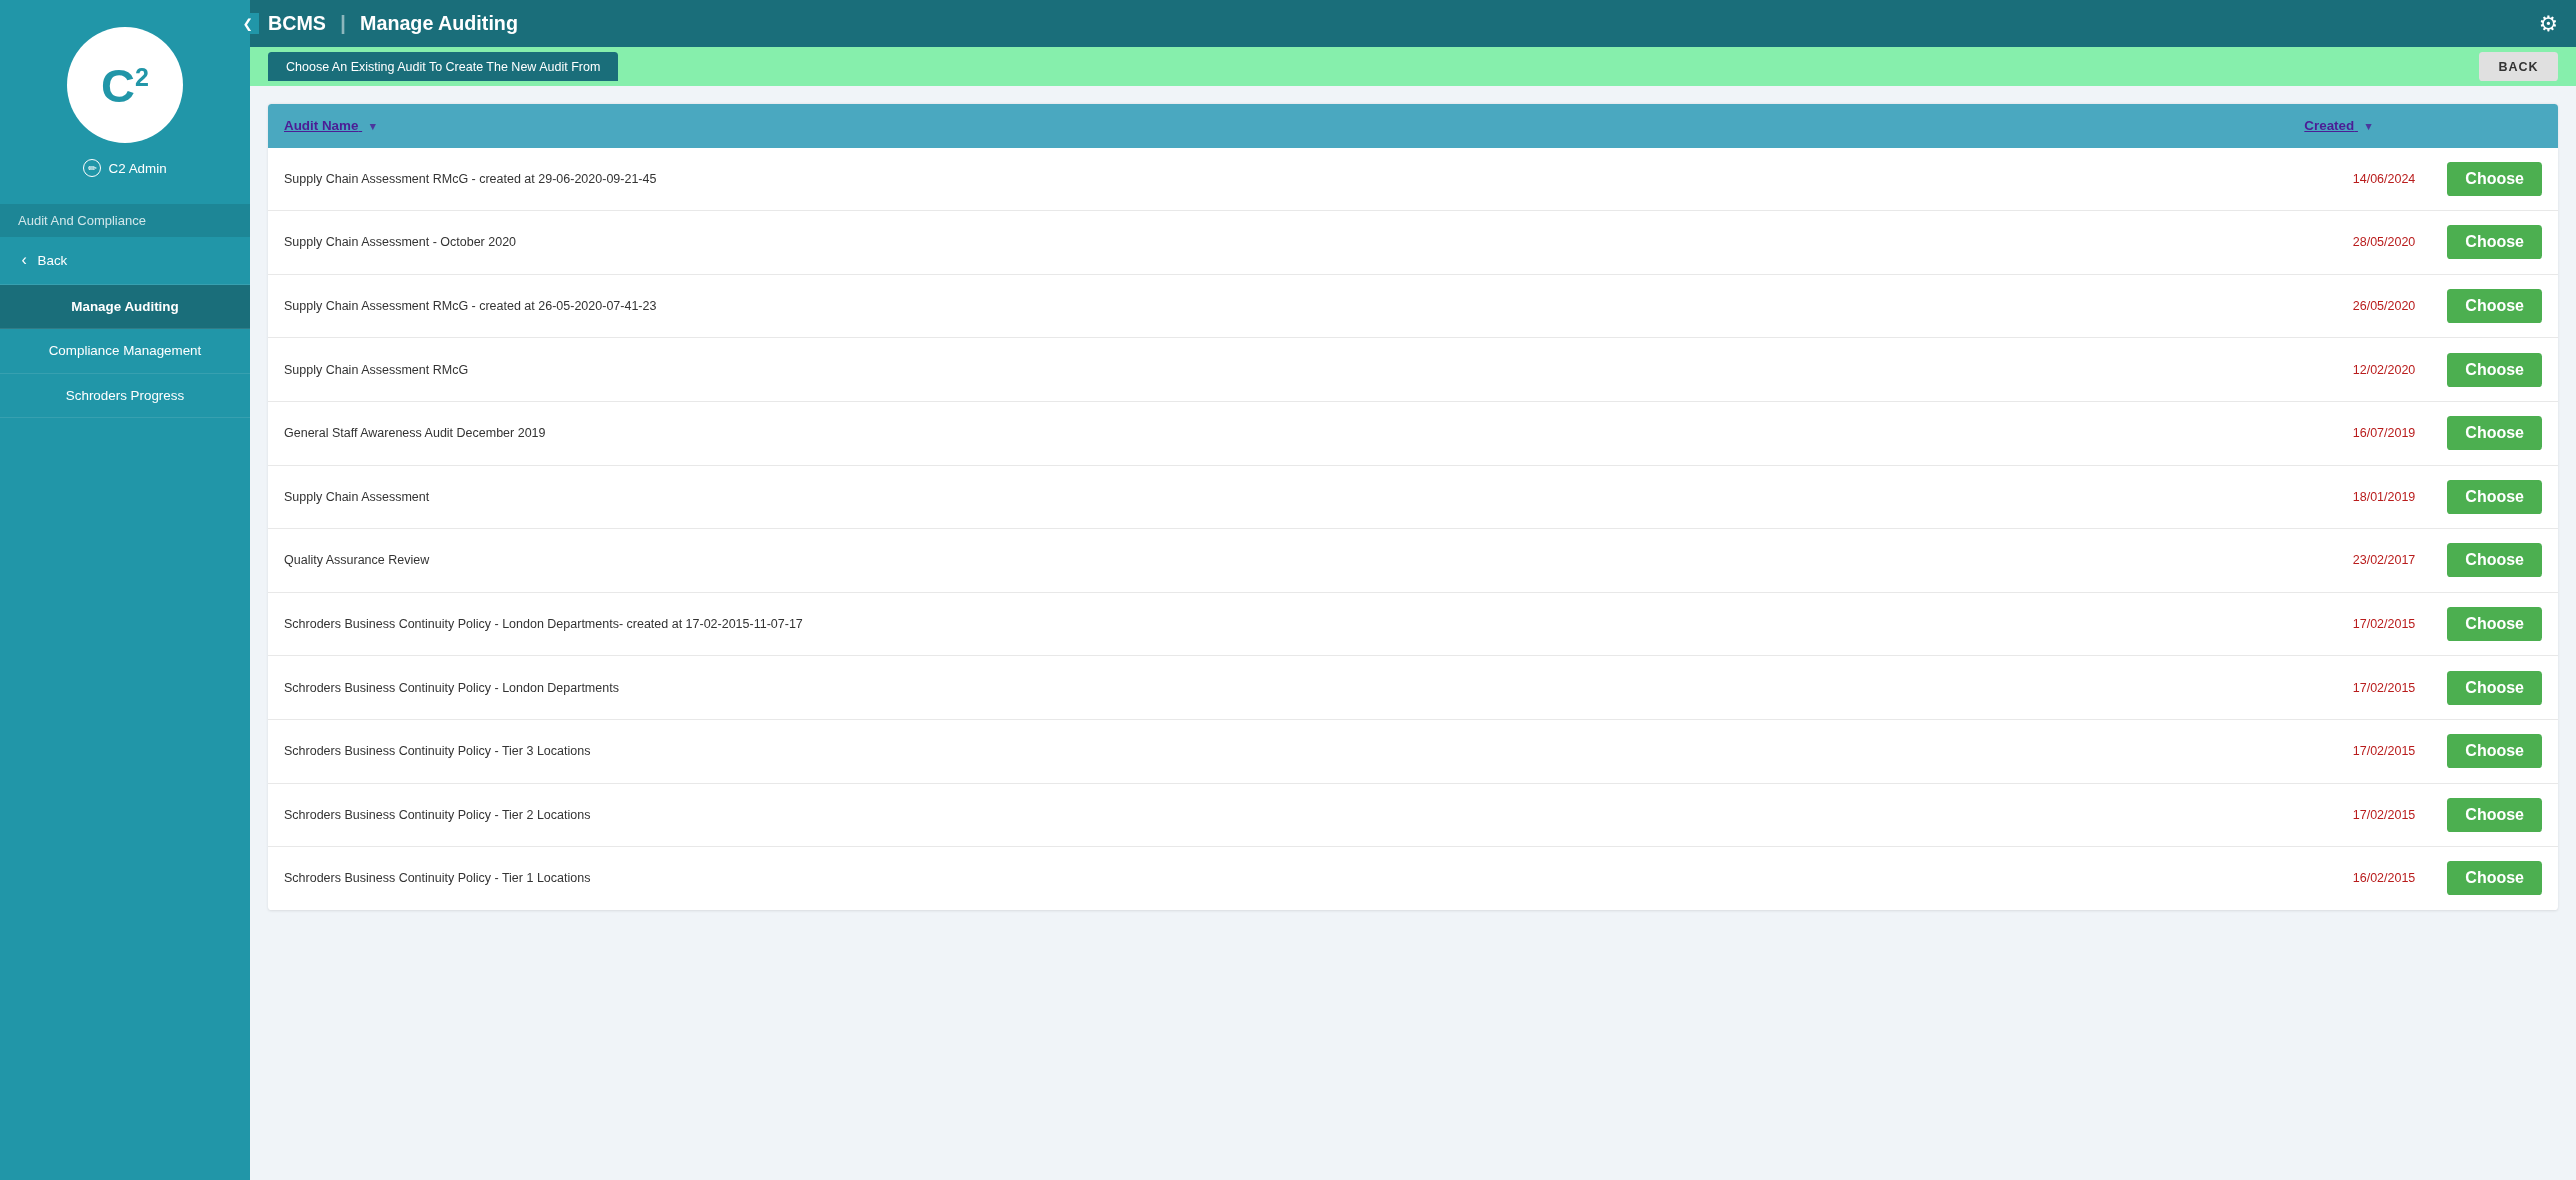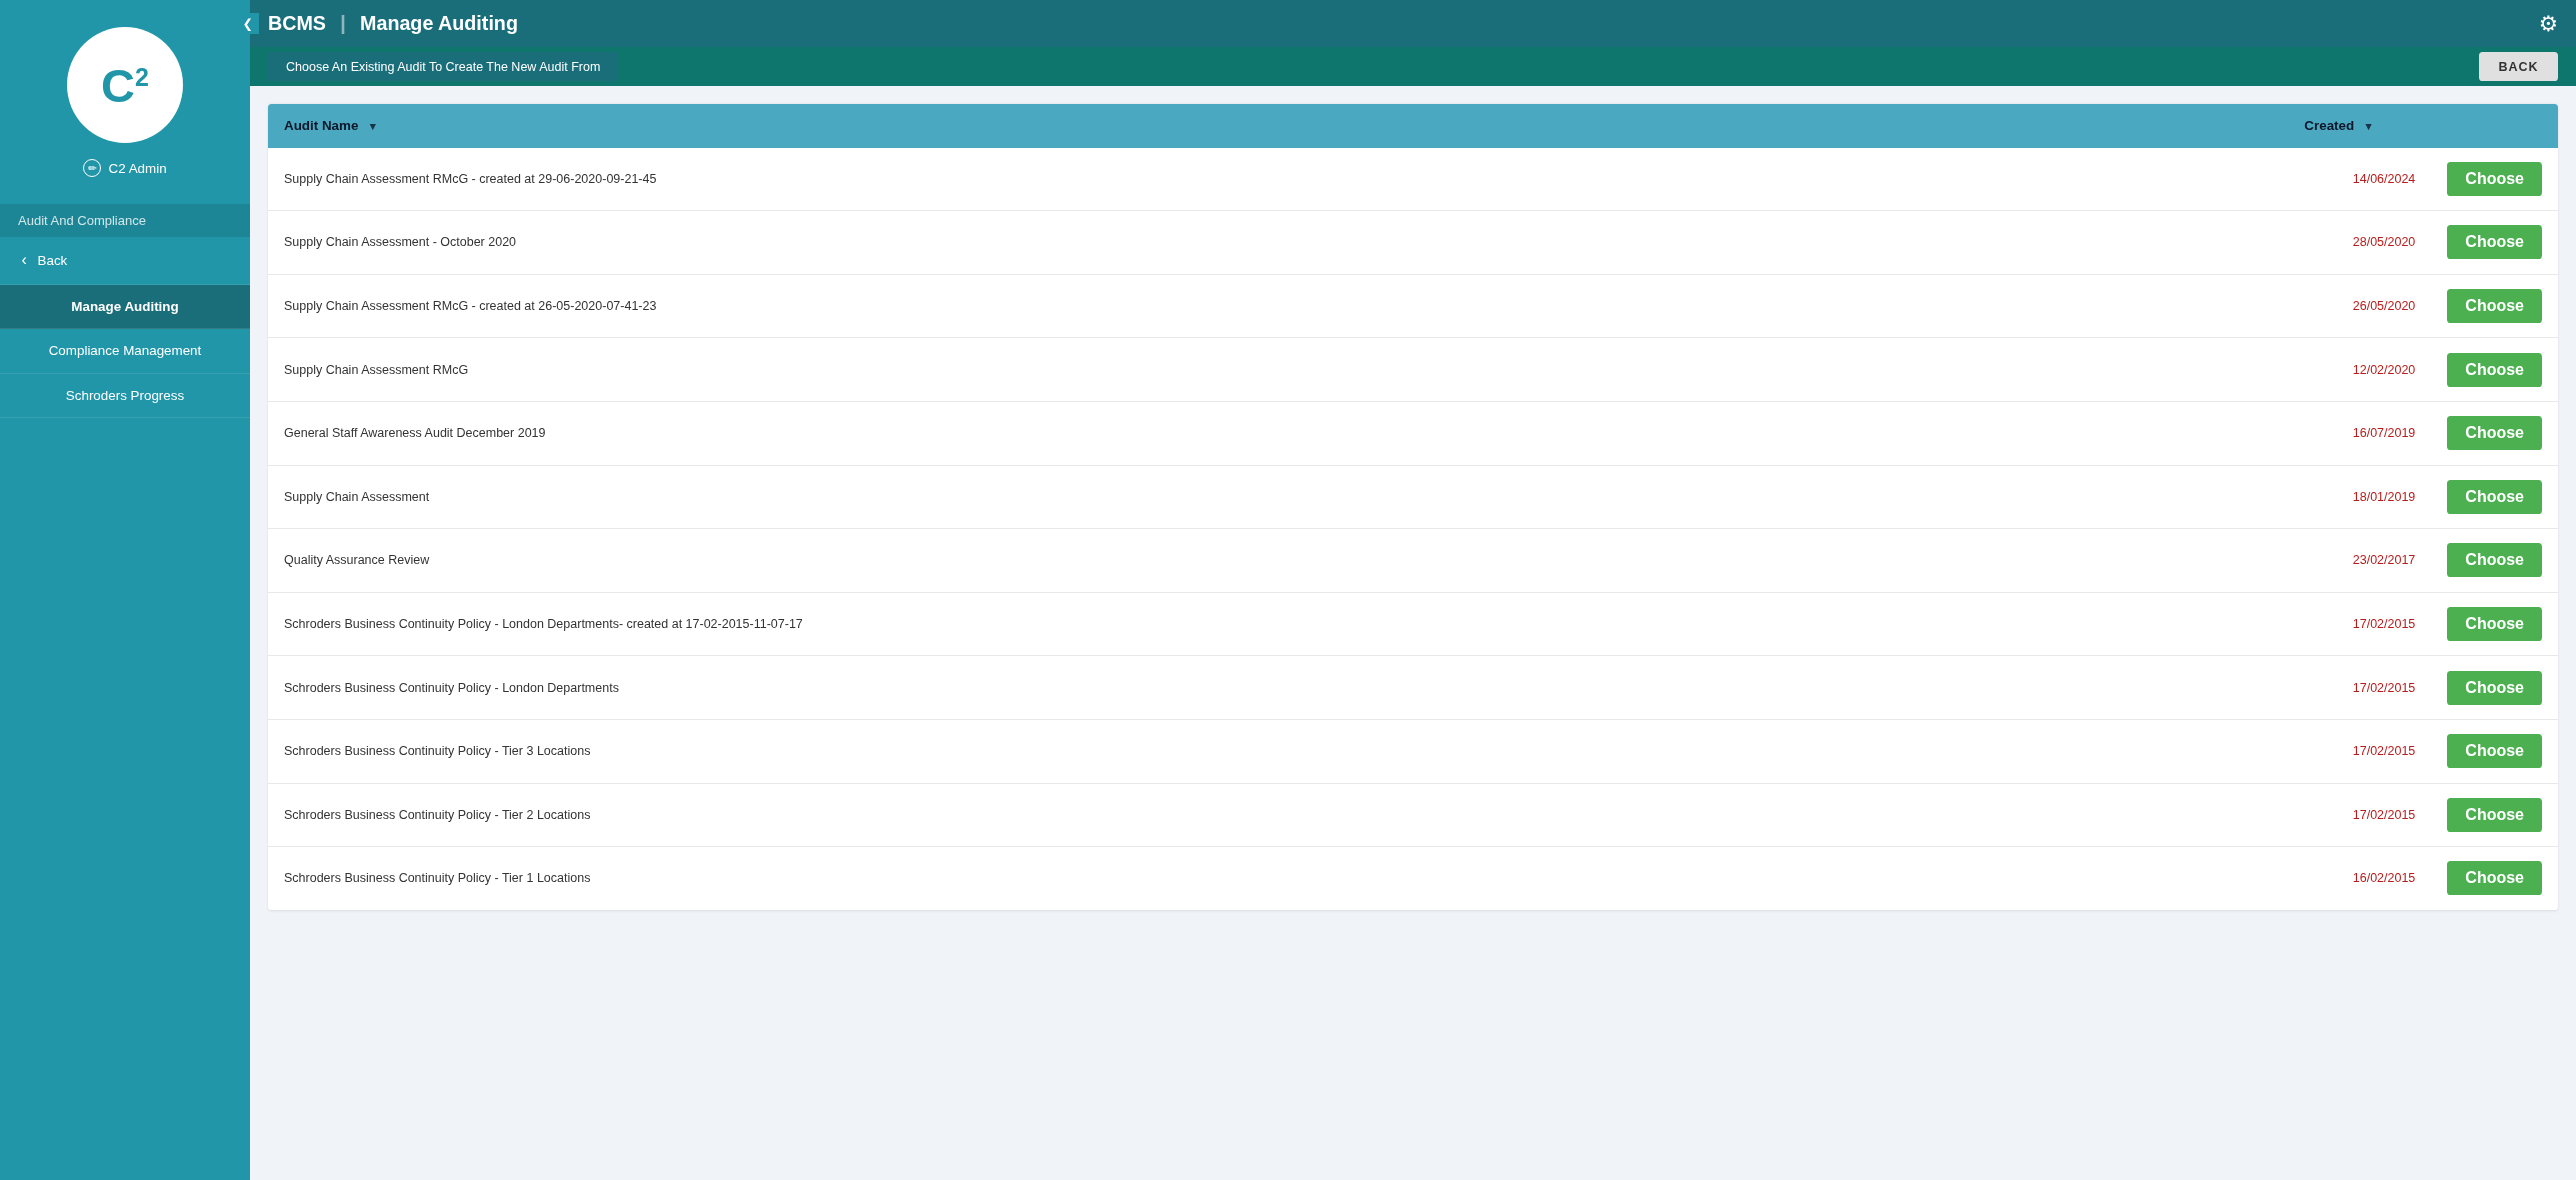--- a/index.html
+++ b/index.html
@@ -143,21 +143,21 @@
       margin: 0 3.6px;
     }
     .gear-icon {
       color: white;
       font-size: 21.5px;
       cursor: pointer;
     }
 
     
     .sub-header {
-      background: #0f766e;
+      background: #86efac;
       padding: 0 18px;
       height: 39px;
       display: flex;
       align-items: center;
       justify-content: space-between;
     }
     .sub-header-tab {
       background: #1a6e7a;
       color: white;
       padding: 7.2px 18px;
@@ -186,21 +186,22 @@
     .audit-table {
       width: 100%;
       border-collapse: collapse;
       background: white;
       border-radius: 3.6px;
       overflow: hidden;
       box-shadow: 0 0.9px 2.7px rgba(0,0,0,0.1);
     }
     .audit-table thead tr {
       background: #4aa8c0;
-      color: #0f172a;
+      color: #4c1d95;
+      text-decoration: underline;
     }
     .audit-table thead th {
       padding: 14.3px 16px;
       text-align: left;
       font-size: 13.4px;
       font-weight: bold;
     }
     .audit-table thead th.created-col {
       text-align: left;
       width: 143px;

